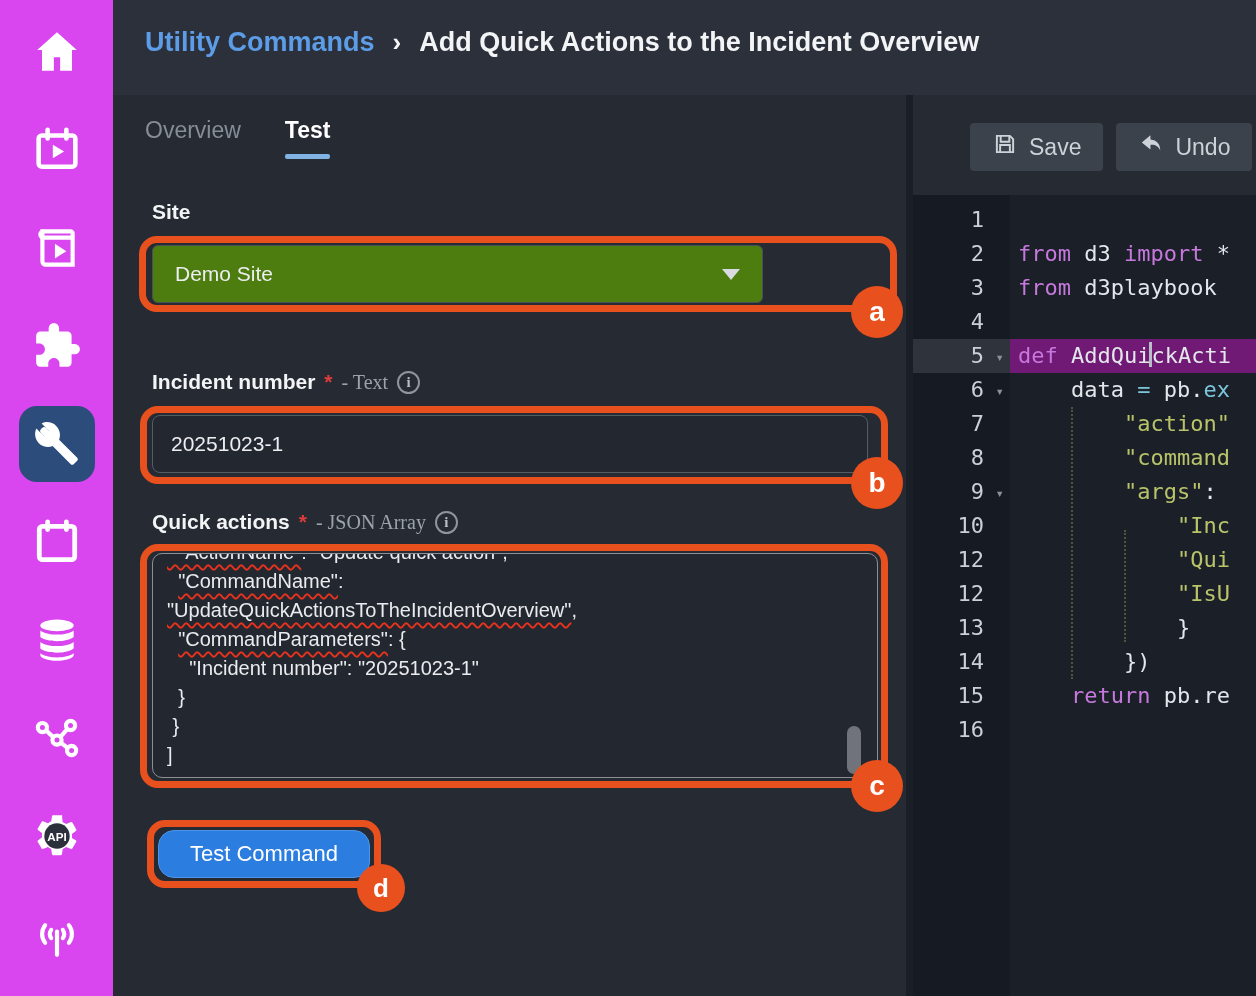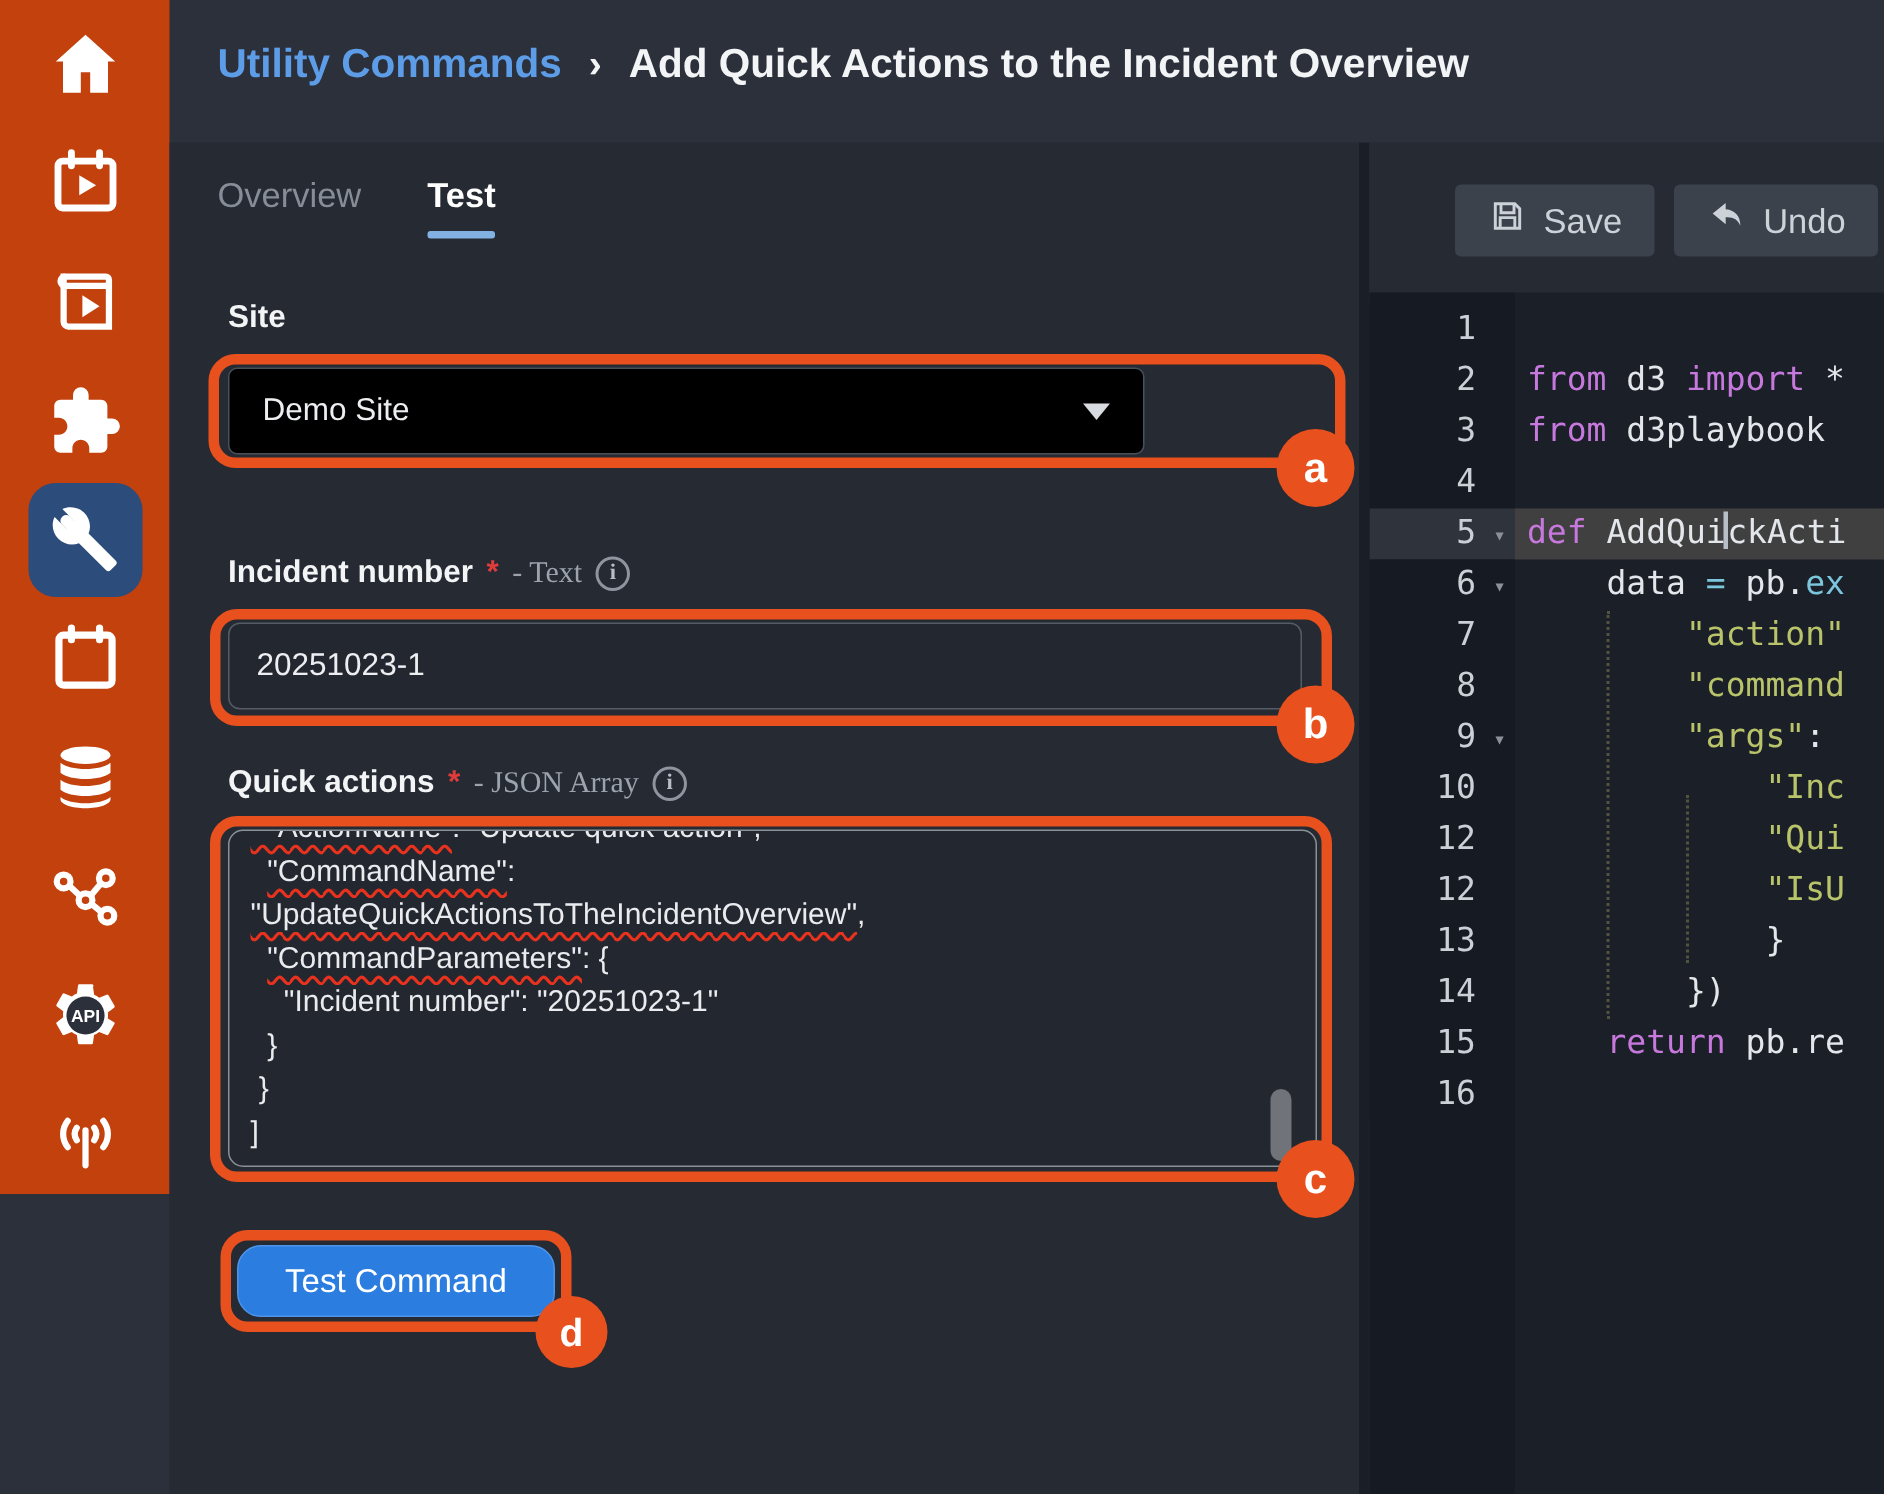--- a/index.html
+++ b/index.html
@@ -3,22 +3,22 @@
 <meta charset="utf-8">
 <style>
   * { box-sizing: border-box; }
   html,body { margin:0; padding:0; background:#2B303A; }
   .stage {
     position:relative; width:1256px; height:996px; overflow:hidden;
     background:#2B303A; font-family:"Liberation Sans", sans-serif;
   }
 
   
-  .sidebar { position:absolute; left:0; top:0; width:113px; height:796px;
-    background:#c2410c; display:flex; flex-direction:column; align-items:center; padding-top:3px; }
+  .sidebar { position:absolute; left:0; top:0; width:113px; height:996px;
+    background:#d946ef; display:flex; flex-direction:column; align-items:center; padding-top:3px; }
   .sb-item { height:98px; width:100%; display:flex; align-items:center; justify-content:center; cursor:pointer; }
   .ico-wrap { width:76px; height:76px; border-radius:18px; display:flex; align-items:center; justify-content:center; color:#FFFFFF; }
   .sb-item.active .ico-wrap { background:#2C4C7C; }
   .ico-wrap svg { width:50px; height:50px; }
 
   
   .breadcrumb { position:absolute; left:145px; top:27px; display:flex; align-items:center; gap:18px; }
   .crumb-link { color:#5D9DE8; font-size:27px; font-weight:bold; cursor:pointer; }
   .crumb-sep  { color:#F2F4F6; font-size:26px; font-weight:bold; }
   .page-title { color:#F2F4F6; font-size:27px; font-weight:bold; }
@@ -34,21 +34,21 @@
 
   .fld-label-row { position:absolute; display:flex; align-items:center; gap:9px; }
   .fld-label { color:#F2F4F6; font-weight:bold; font-size:21px; }
   .req { color:#E03C3C; font-weight:bold; font-size:21px; }
   .hint { font-family:"Liberation Serif", serif; color:#9CA3AC; font-size:20px; }
   .info { width:23px; height:23px; border:2px solid #8F959E; border-radius:50%; color:#B9BEC6;
     display:inline-flex; align-items:center; justify-content:center;
     font-family:"Liberation Serif", serif; font-size:15px; font-weight:bold; cursor:pointer; }
 
   .select-field { position:absolute; left:152px; top:245px; width:611px; height:58px;
-    background:#000000; border:1px solid #4A505A; border-radius:6px;
+    background:#4d7c0f; border:1px solid #4A505A; border-radius:6px;
     display:flex; align-items:center; padding:0 22px; color:#ECEEF1; font-size:21px; cursor:pointer; }
   .caret-down { margin-left:auto; width:0; height:0;
     border-left:9px solid transparent; border-right:9px solid transparent; border-top:11px solid #D8DBDF; }
 
   .text-input { position:absolute; left:152px; top:415px; width:716px; height:58px;
     background:#23272F; border:1px solid #565C66; border-radius:8px;
     color:#ECEEF1; font-size:21px; padding:0 18px; font-family:inherit; outline:none; }
 
   .textarea { position:absolute; left:152px; top:553px; width:726px; height:225px;
     background:#23272F; border:1px solid #8B9097; border-radius:10px; overflow:hidden; cursor:text; }
@@ -71,21 +71,21 @@
 
   .editor { position:absolute; left:0; top:100px; width:343px; height:801px; background:#1B2028;
     font-family:"DejaVu Sans Mono", monospace; font-size:22px; overflow:hidden; }
   .gutter-bg { position:absolute; left:0; top:0; width:97px; height:801px; background:#161B23; }
   .ed-rows { position:absolute; left:0; top:8px; right:0; }
   .ed-row { display:flex; height:34px; line-height:34px; }
   .ed-gut { width:97px; flex:none; color:#CBD0D7; text-align:right; padding-right:26px; position:relative; background:#161B23; }
   .ed-row.active .ed-gut { background:#2E333C; }
   .fold { position:absolute; right:6px; top:1px; font-size:14px; color:#8B919A; cursor:pointer; }
   .ed-code { flex:1; white-space:pre; color:#E3E6EA; padding-left:8px; }
-  .ed-row.active .ed-code { background:#404040; }
+  .ed-row.active .ed-code { background:#701a75; }
   .tk-keyword { color:#C678DD; }
   .tk-string  { color:#B9C46A; }
   .tk-cyan    { color:#7BC6DD; }
   .tk-plain   { color:#E3E6EA; }
   .caret { display:inline-block; width:3px; height:25px; background:#B9BFC7; vertical-align:-4px; margin:0 -1px; }
   .guide { position:absolute; border-left:2px dotted rgba(193,196,106,0.32); width:0; }
   .guide1 { left:158px; top:212px; height:272px; }
   .guide2 { left:211px; top:335px; height:112px; }
 
   

